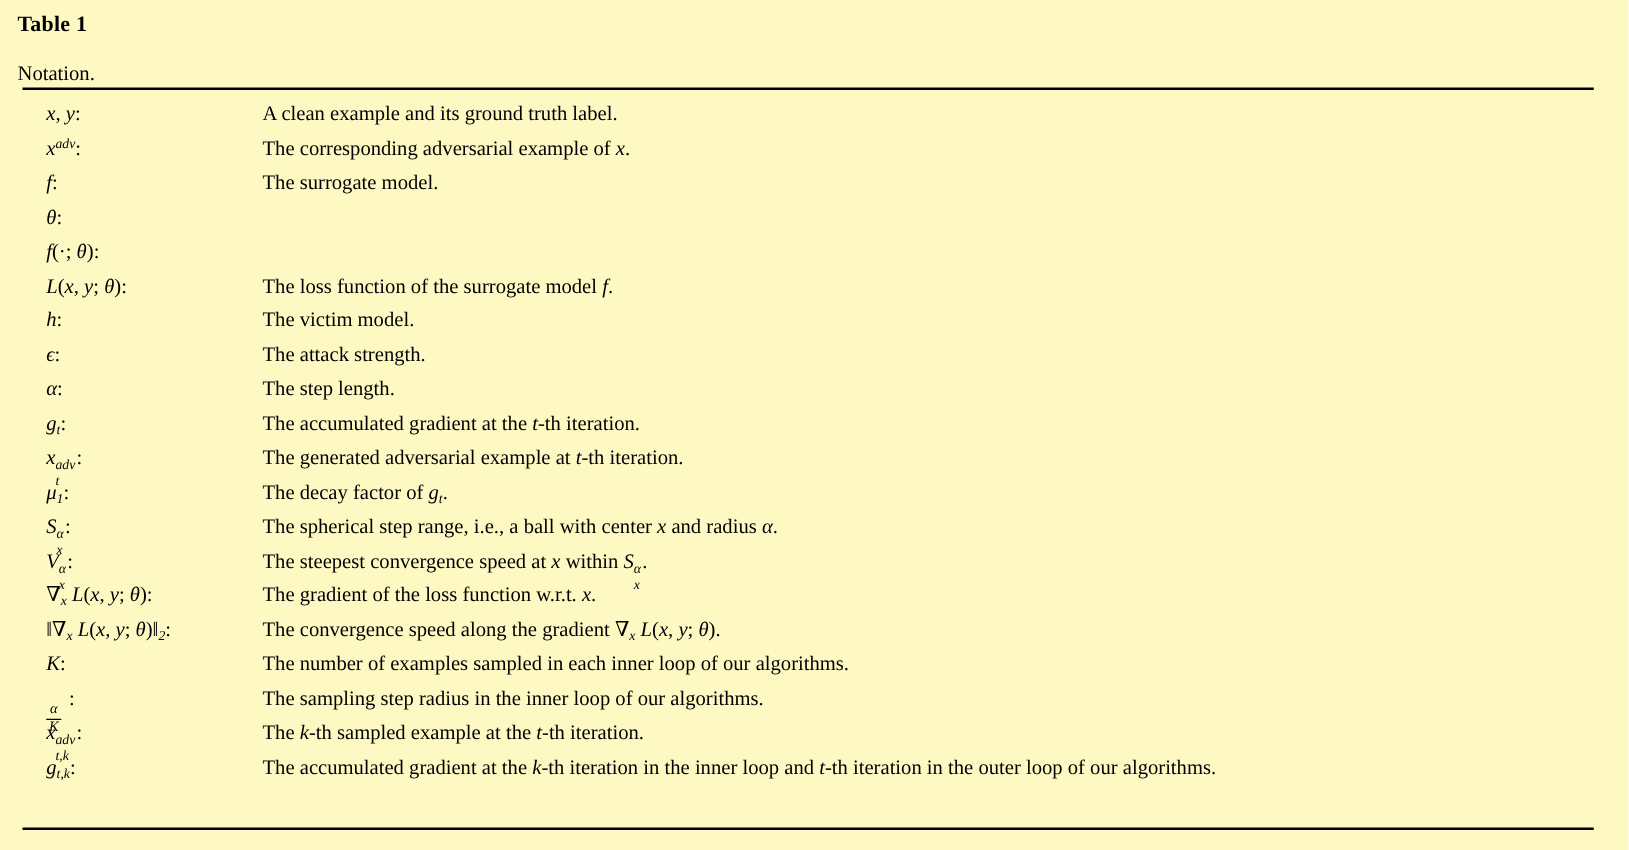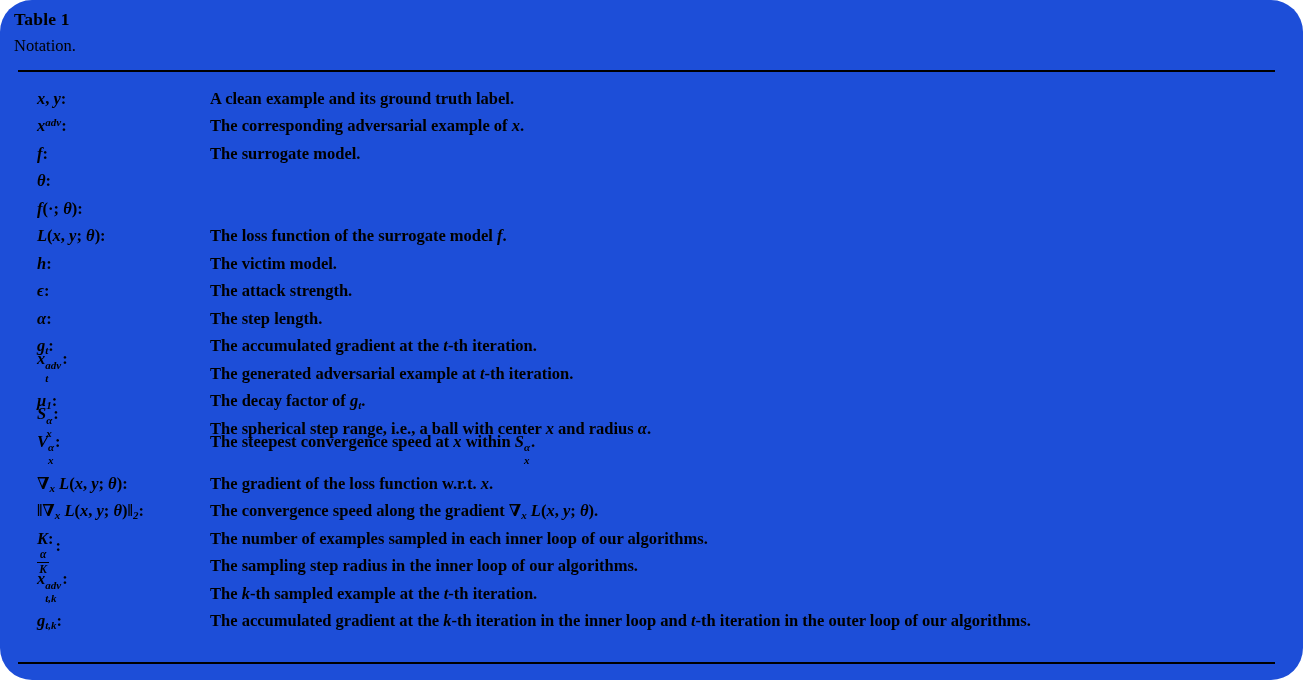--- a/index.html
+++ b/index.html
@@ -6,57 +6,55 @@
     margin: 0;
     padding: 0;
     background: #ffffff;
     color: #000000;
     font-family: "Liberation Serif", "DejaVu Serif", serif;
   }
   .page {
     position: relative;
     width: 1303px;
     height: 680px;
-    background: #1d4ed8;
+    background: #fef9c3;
     overflow: hidden;
-    border-radius: 32px;
   }
   .heading {
     position: absolute;
     left: 14px;
     top: 9px;
   }
   .table-title {
     font-size: 17.5px;
     font-weight: bold;
     line-height: 21px;
     letter-spacing: 0.2px;
   }
   .table-caption {
     font-size: 16.5px;
     line-height: 21px;
-    margin-top: 5px;
+    margin-top: 18px;
   }
   .ntable {
     position: absolute;
     left: 18px;
     top: 70px;
     width: 1257px;
     height: 594px;
     box-sizing: border-box;
     border-top: 2px solid #000000;
     border-bottom: 2px solid #000000;
     padding-top: 9px;
   }
   .row {
     display: flex;
-    align-items: flex-end;
+    align-items: flex-start;
     height: 27.5px;
     font-size: 16.5px;
-    font-weight: bold;
   }
   .cell { line-height: 1.2; white-space: nowrap; }
   .sym {
     flex: none;
     width: 173px;
     margin-left: 19px;
   }
   .desc { flex: 1; }
   i { font-style: italic; }
   sub, sup {

